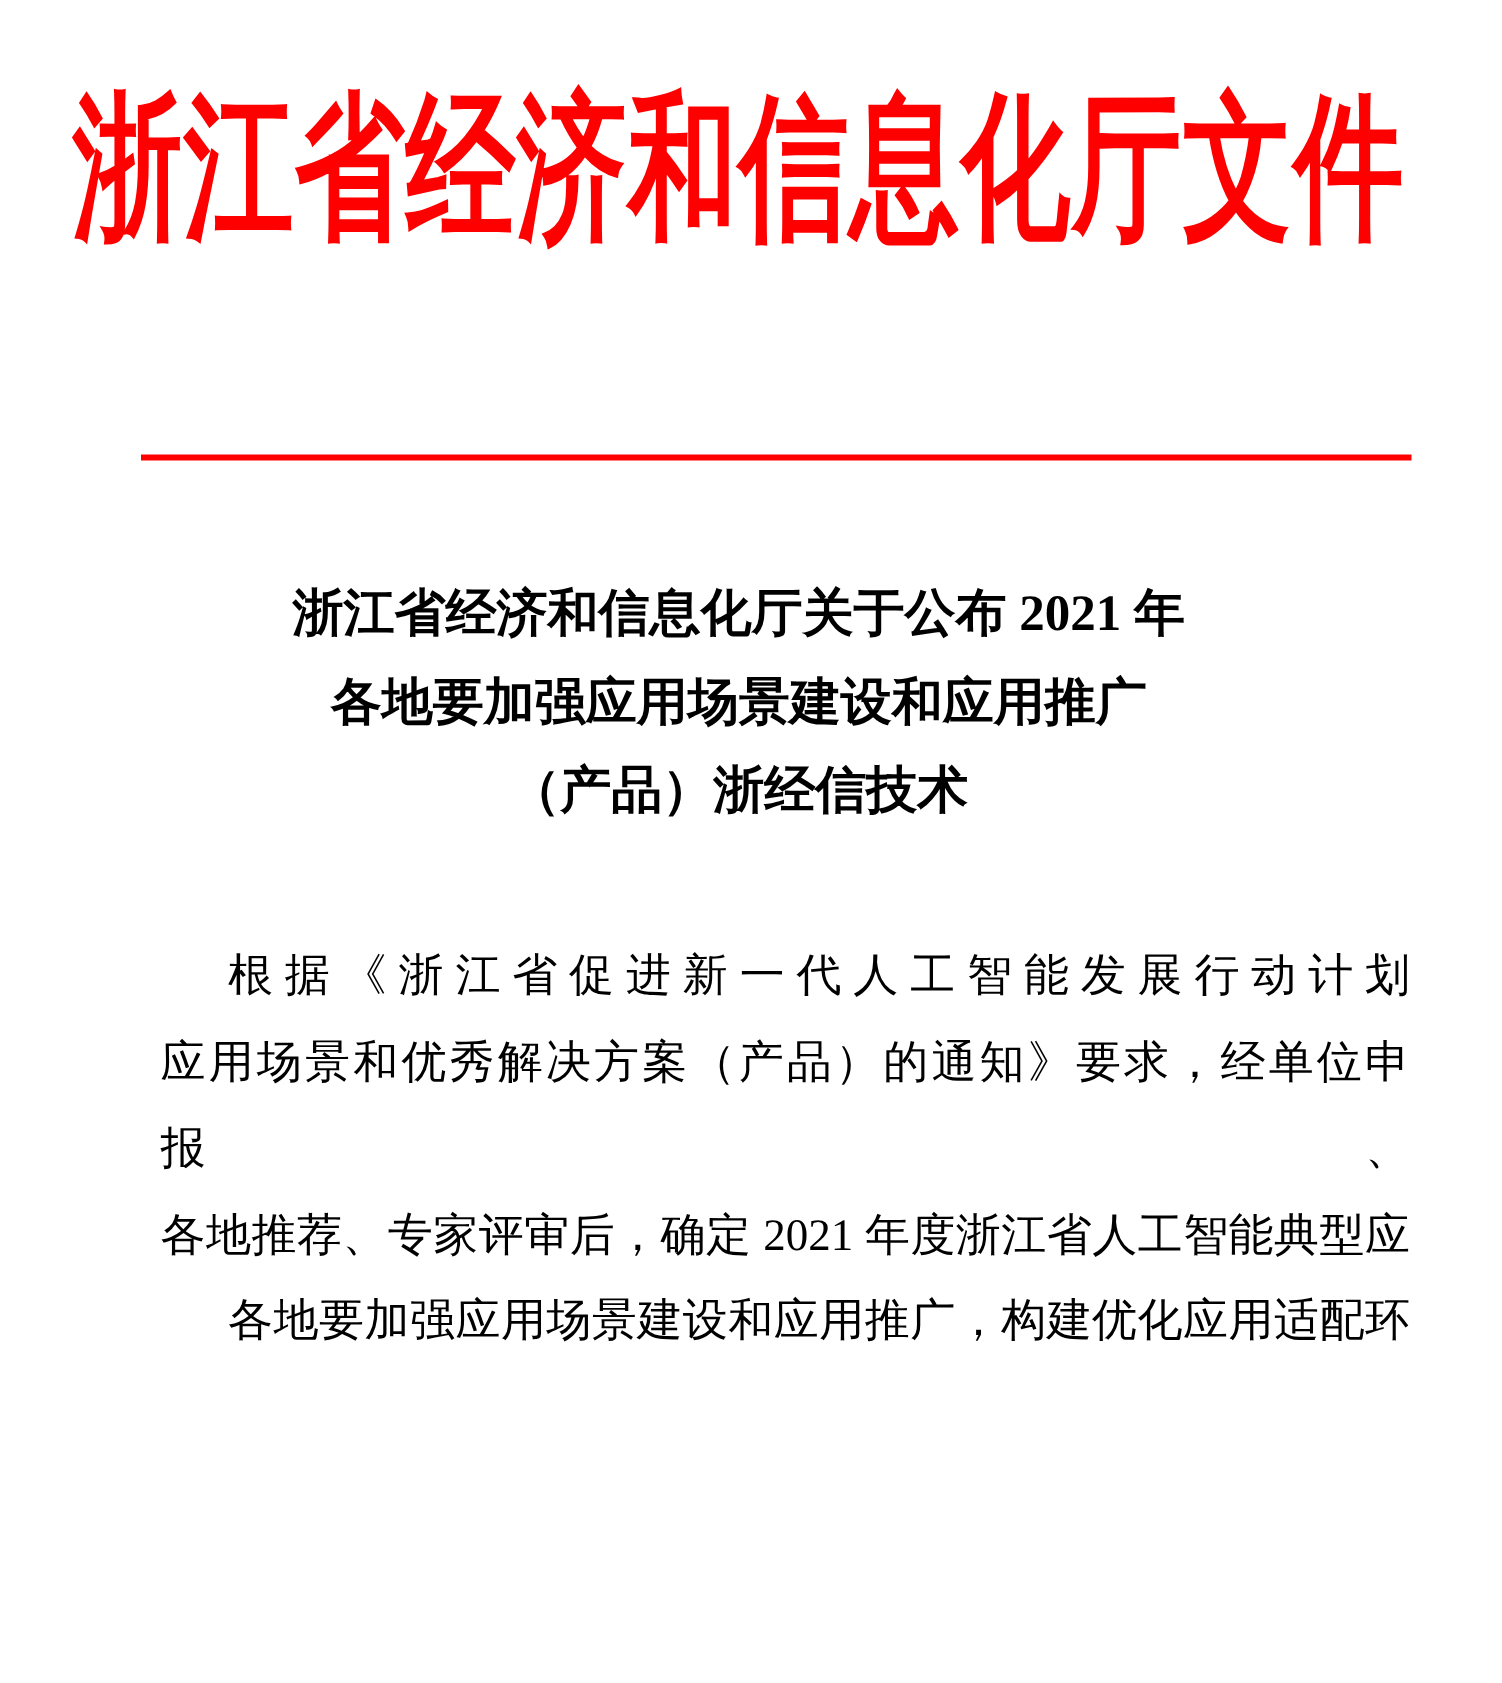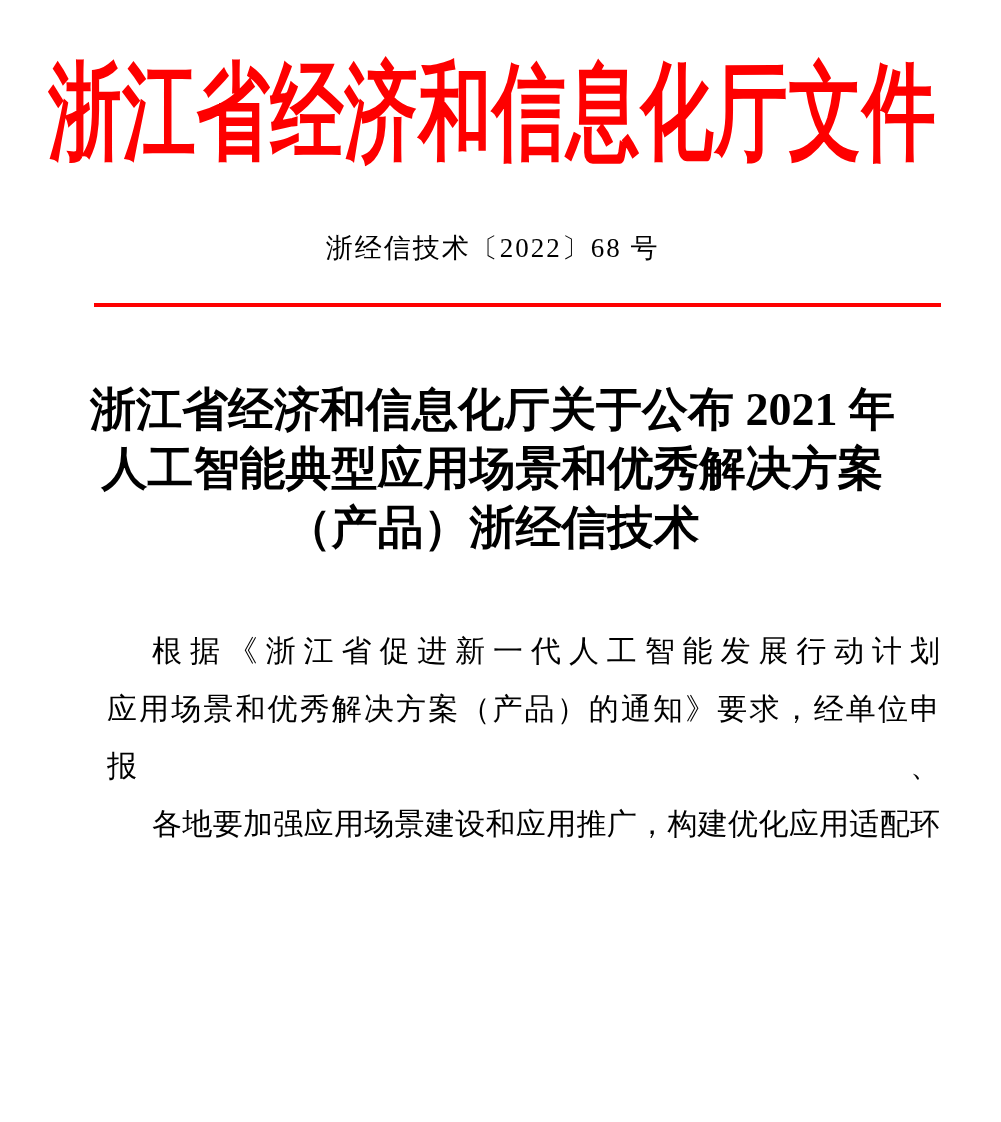--- a/index.html
+++ b/index.html
@@ -54,21 +54,21 @@
     background: #fe0000;
   }
   
   .doc-title {
     position: absolute;
     top: 380px;
     left: 0;
     width: 100%;
     margin: 0;
     text-align: center;
-    font-size: 46px;
+    font-size: 34px;
     font-weight: 700;
     line-height: 59px;
     color: #000000;
   }
   
   .doc-body {
     position: absolute;
     top: 622px;
     left: 107px;
     width: 833px;
@@ -91,32 +91,32 @@
     text-indent: 45px;
   }
 </style>
 </head>
 <body>
 
 <div class="page">
 
   <div class="org-banner">浙江省经济和信息化厅文件</div>
 
-  <div class="doc-number">浙经信技术〔2022〕68 号</div>
 
   <div class="red-rule"></div>
 
   <h1 class="doc-title">
     <div>浙江省经济和信息化厅关于公布 2021 年</div>
-    <div>人工智能典型应用场景和优秀解决方案</div>
+    <div>各地要加强应用场景建设和应用推广</div>
     <div>（产品）浙经信技术</div>
   </h1>
 
   <div class="doc-body">
 
     <div class="line indent">根据《浙江省促进新一代人工智能发展行动计划</div>
     <div class="line">应用场景和优秀解决方案（产品）的通知》要求，经单位申报、</div>
+    <div class="line">各地推荐、专家评审后，确定 2021 年度浙江省人工智能典型应</div>
 
     <div class="line indent">各地要加强应用场景建设和应用推广，构建优化应用适配环</div>
 
   </div>
 
 </div>
 
 </body></html>

